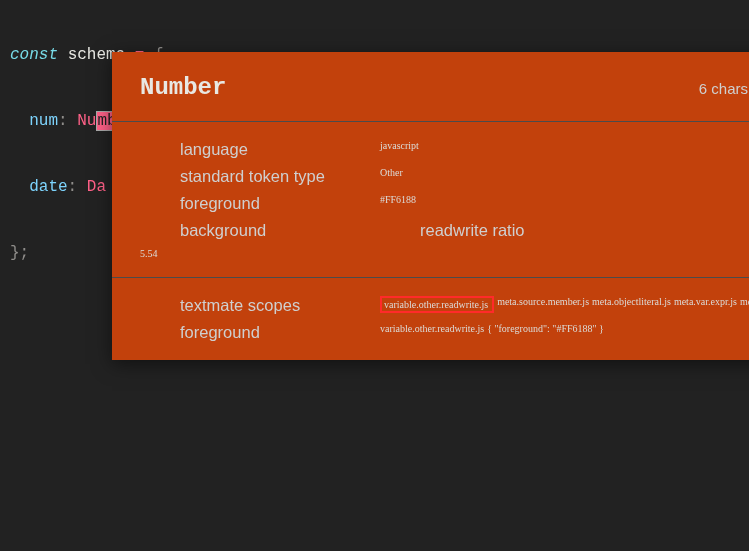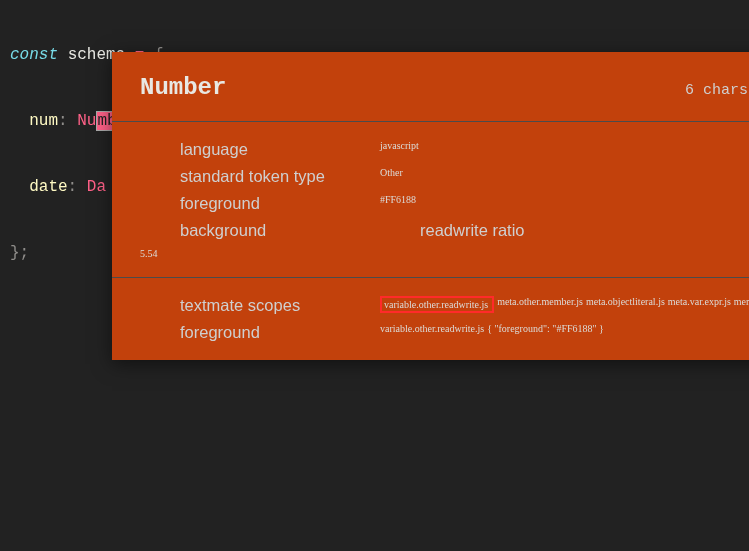--- a/index.html
+++ b/index.html
@@ -15,21 +15,21 @@
   .editor {
     padding: 0 0 0 10px;
     line-height: 22px;
     font-size: 16px;
     white-space: pre;
   }
   .kw { color: #78dce8; font-style: italic; margin-top: 44px; }
   .var { color: #e8e8e3; }
   .op { color: #ff6188; }
   .punct { color: #908e8b; }
-  .prop { color: #fef9c3; }
+  .prop { color: #7dd3fc; }
   .numtok { color: #ff6188; }
   .sel {
     background: #ff6188;
     color: #1f1f1f;
     border: 1px solid #aaa;
     padding: 0 0;
   }
   .tooltip {
     position: absolute;
     left: 112px;
@@ -50,21 +50,21 @@
   }
   .tt-title {
     font-family: "Consolas","Courier New",monospace;
     font-weight: bold;
     font-size: 24px;
     color: #e8e8e3;
   }
   .tt-chars {
     font-size: 15px;
     color: #cfcfcf;
-    font-family: Liberation Mono, monospace;
+    font-family: Liberation Sans, sans-serif;
   }
   .tt-sep {
     height: 1px;
     background: #4b4b4b;
     margin: 0 0;
   }
   .tt-grid {
     display: grid;
     grid-template-columns: 240px 1fr;
     column-gap: 0;
@@ -114,21 +114,21 @@
       <div class="tt-val">#FF6188</div>
       <div class="tt-label">background</div>
       <div class="tt-label">readwrite ratio</div>
       <div class="tt-val">5.54</div>
     </div>
   <div class="tt-sep"></div>
   <div class="tt-grid">
     <div class="tt-label">textmate scopes</div>
     <div class="tt-val multi" id="scopesList">
         <div><span class="hl">variable.other.readwrite.js</span></div>
-        <div>meta.other.member.js</div>
+        <div>meta.source.member.js</div>
         <div>meta.objectliteral.js</div>
         <div>meta.var.expr.js</div>
         <div>member.js</div>
       </div>
     <div class="tt-label">foreground</div>
     <div class="tt-val multi" id="fgList">
         <div>variable.other.readwrite.js</div>
         <div>{ "foreground": "#FF6188" }</div>
       </div>
   </div>

